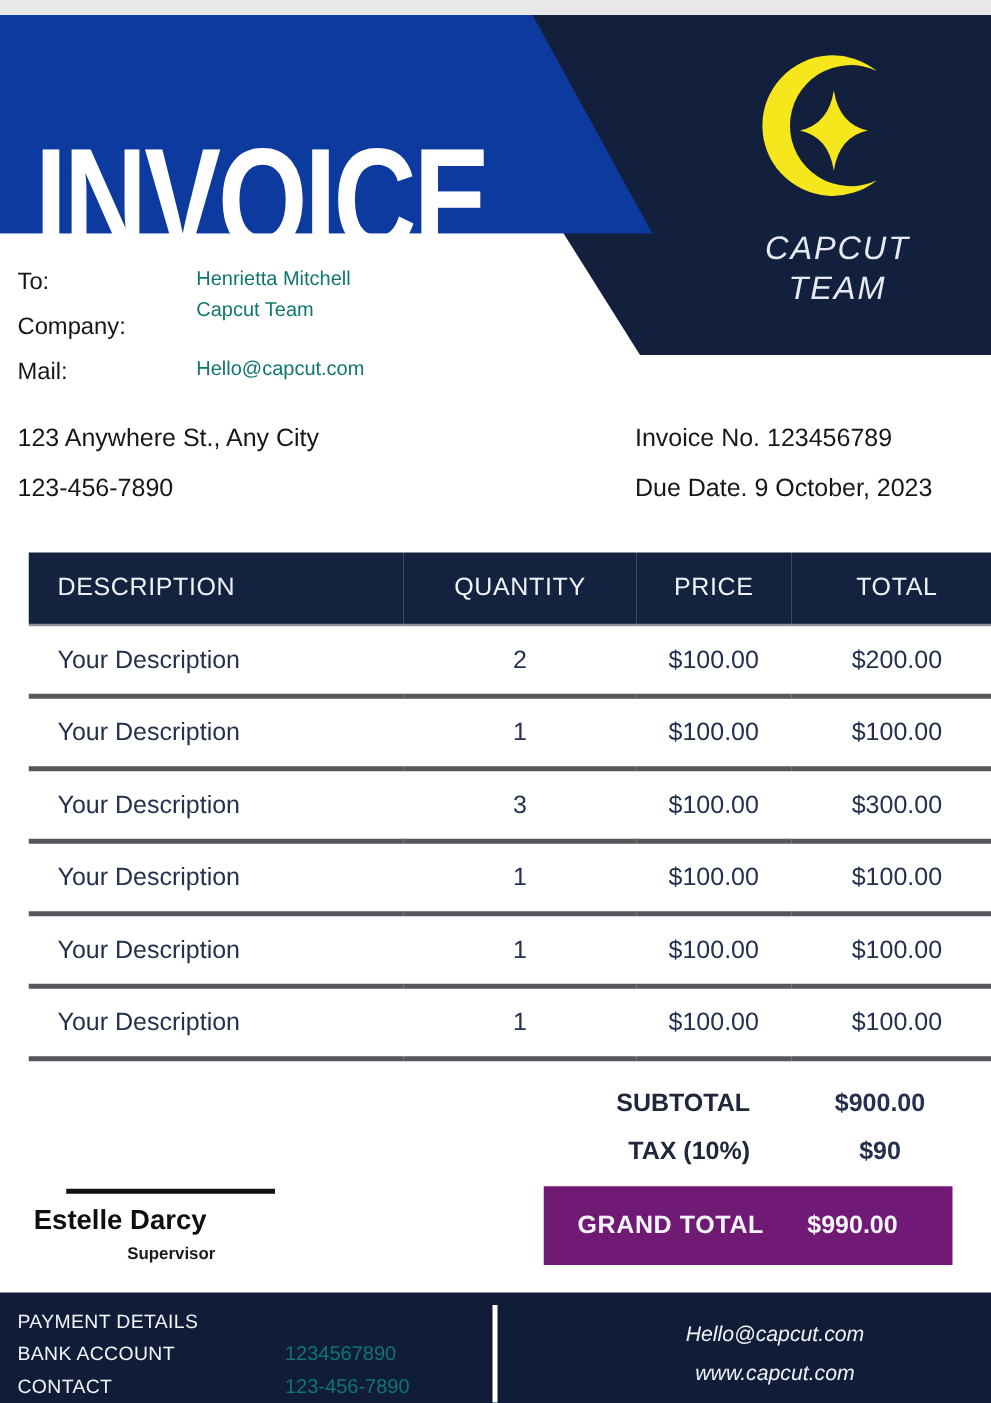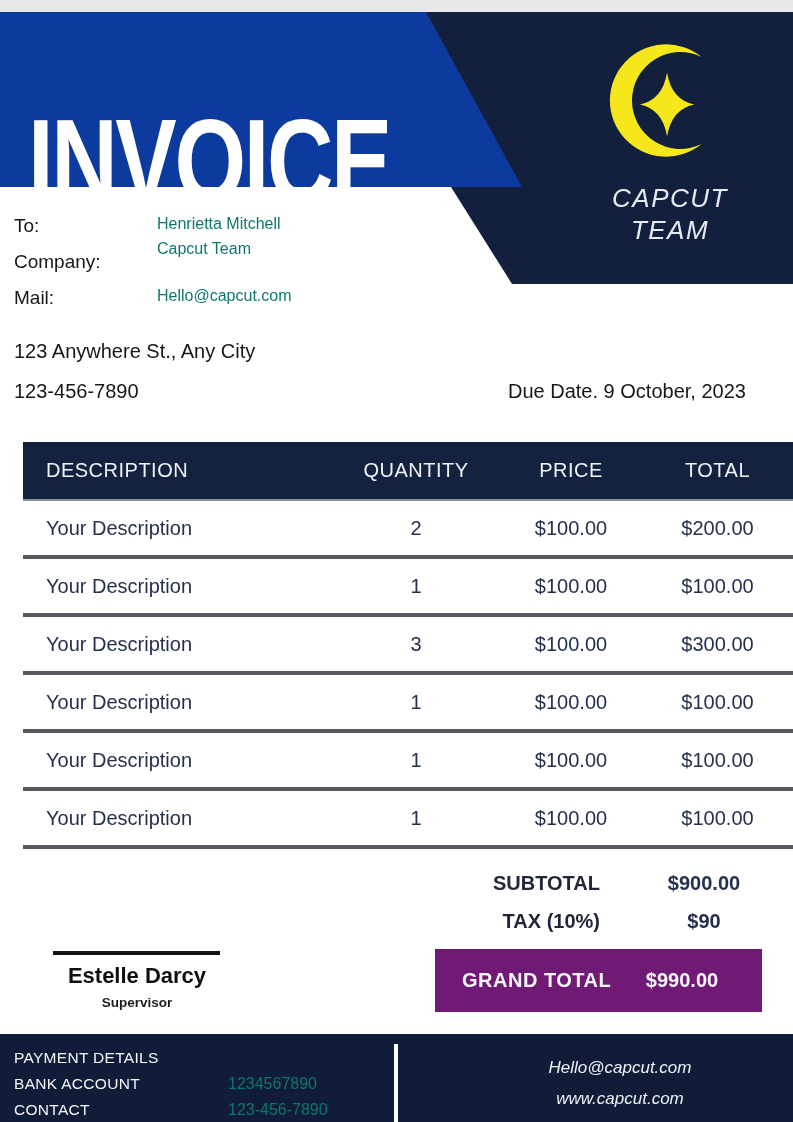--- a/index.html
+++ b/index.html
@@ -60,21 +60,21 @@
     font-size:20px;font-weight:600;color:#25304f;}
   .grand-band{
     position:absolute;left:435px;top:937px;width:327px;height:63px;
     background:#701a75;display:flex;align-items:center;
     justify-content:space-between;padding:0 25px 0 27px;box-sizing:border-box;
   }
   .grand-band .g-label{font-size:20px;font-weight:700;letter-spacing:.5px;color:#f3f5fa;}
   .grand-band .g-amount{width:110px;text-align:center;font-size:20px;font-weight:600;color:#f3f5fa;}
   
   .sig-line{position:absolute;left:53px;top:939px;width:167px;height:4px;background:#121212;}
-  .sig-name{position:absolute;left:27px;top:951px;width:220px;text-align:center;
+  .sig-name{position:absolute;left:27px;top:951px;width:220px;
     font-size:22px;font-weight:700;color:#0f0f0f;}
   .sig-title{position:absolute;left:27px;top:983px;width:220px;text-align:center;
     font-size:13.5px;font-weight:600;color:#1c1c1c;}
   
   .footer-band{position:absolute;left:0;top:1022px;width:793px;height:100px;background:#111d38;}
   .f-heading{position:absolute;left:14px;top:1037px;font-size:15.5px;font-weight:500;
     letter-spacing:.3px;color:#f2f4f8;}
   .f-label{position:absolute;left:14px;font-size:15.5px;font-weight:500;letter-spacing:.3px;color:#f2f4f8;}
   .f-value{position:absolute;left:228px;font-size:16px;font-weight:500;color:#0f766e;}
   .f-divider{position:absolute;left:394px;top:1032px;width:4px;height:78px;background:#ffffff;}
@@ -103,20 +103,21 @@
   <span class="party-label" style="top:203px">To:</span>
   <span class="party-value" style="top:203px">Henrietta Mitchell</span>
   <span class="party-label" style="top:239px">Company:</span>
   <span class="party-value" style="top:228px">Capcut Team</span>
   <span class="party-label" style="top:275px">Mail:</span>
   <span class="party-value" style="top:275px">Hello@capcut.com</span>
 
   <span class="addr" style="top:328px">123 Anywhere St., Any City</span>
   <span class="addr" style="top:368px">123-456-7890</span>
 
+  <span class="meta" style="top:328px">Invoice No. 123456789</span>
   <span class="meta" style="top:368px">Due Date. 9 October, 2023</span>
 
   <table class="items-table">
     <colgroup>
       <col style="width:300px">
         <col style="width:186px">
         <col style="width:124px">
         <col style="width:169px">
     </colgroup>
     <thead>

